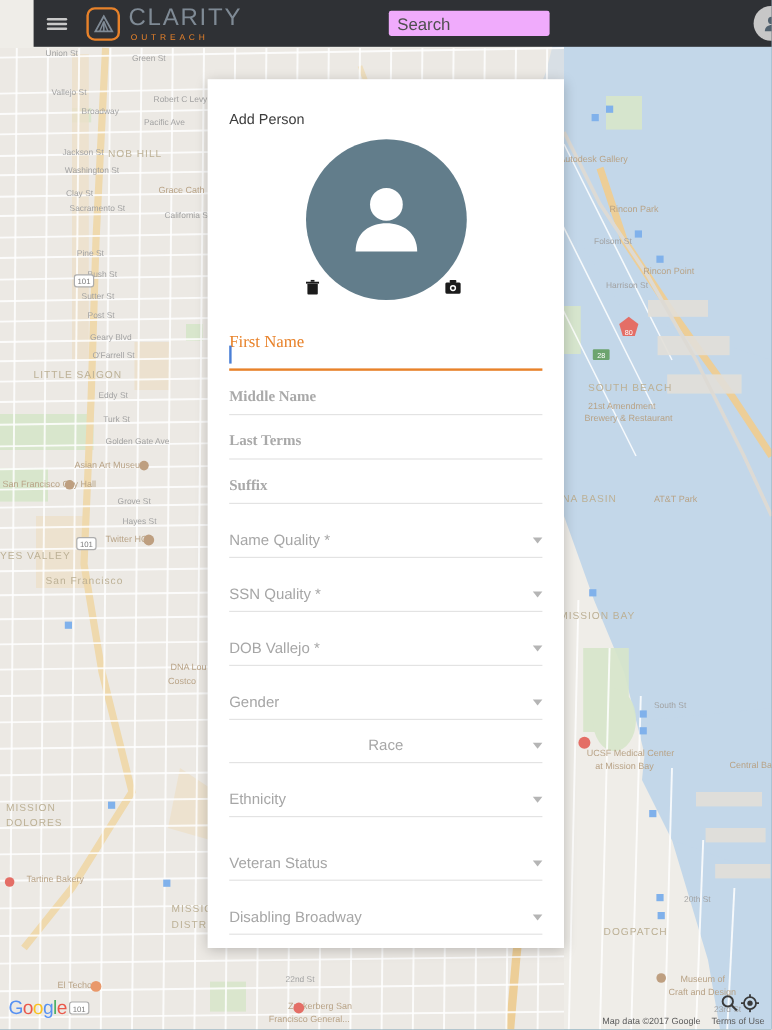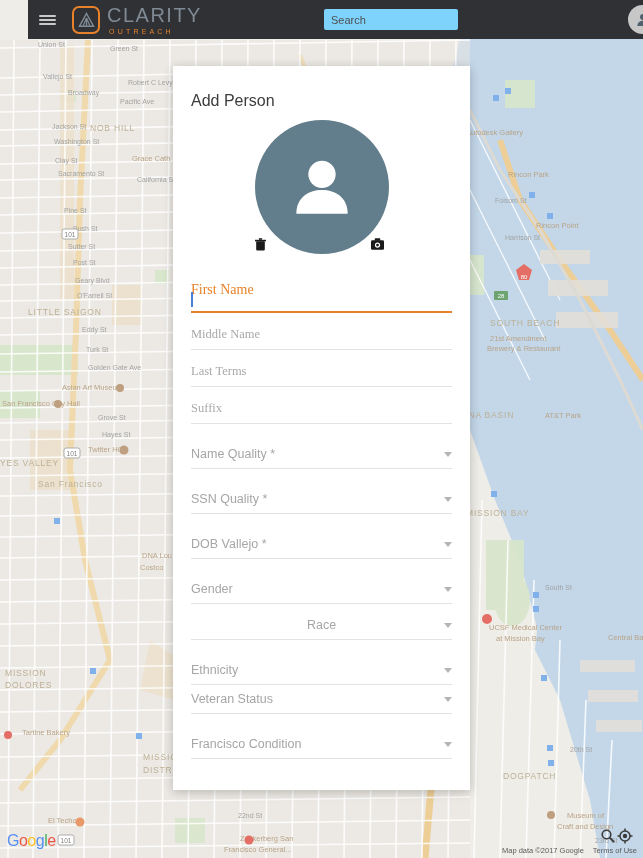--- a/index.html
+++ b/index.html
@@ -30,37 +30,37 @@
   #logo-wrap { display:flex; align-items:center; gap:7px; margin-left:6px; }
   #logo-mark {
     width:28px; height:28px; border:2px solid #e8822a; border-radius:7px;
     display:flex; align-items:center; justify-content:center;
   }
   #logo-text { display:flex; flex-direction:column; line-height:1; }
   #logo-title { color:#7f8a95; font-size:20px; letter-spacing:1.5px; font-weight:400; }
   #logo-sub { color:#e8822a; font-size:7px; letter-spacing:3.2px; margin-top:3px; margin-left:2px; }
   #search-box {
     position:absolute; left:296px; top:9px; width:134px; height:21px;
-    background:#7dd3fc; border:none; border-radius:2px;
-    font-family:"Liberation Sans", sans-serif; font-size:11px; color:#4d4d4d;
+    background:#f0abfc; border:none; border-radius:2px;
+    font-family:"Liberation Sans", sans-serif; font-size:14px; color:#4d4d4d;
     padding:0 7px;
   }
   #search-box::placeholder { color:#4f4f4f; }
   #user-avatar {
     position:absolute; right:14px; top:5px; width:29px; height:29px; border-radius:50%;
     background:#c7c7c7; display:flex; align-items:center; justify-content:center; cursor:pointer;
   }
 
   
   #modal {
     position:absolute; left:173px; top:66px; width:297px; height:724px;
     background:#ffffff; z-index:50; overflow:hidden;
     box-shadow:0 2px 10px rgba(0,0,0,0.22);
   }
-  #modal-title { font-size:16px; color:#3c3c3c; margin:26px 0 0 18px; font-weight:400; }
+  #modal-title { font-size:12px; color:#3c3c3c; margin:26px 0 0 18px; font-weight:400; }
 
   #avatar-block { position:relative; width:100%; height:150px; margin-top:8px; }
   #avatar-circle {
     position:absolute; left:50%; transform:translateX(-50%); top:2px;
     width:134px; height:134px; border-radius:50%; background:#627d8b;
     display:flex; align-items:center; justify-content:center;
   }
   #trash-btn { position:absolute; left:82px; top:119px; cursor:pointer; }
   #camera-btn { position:absolute; left:198px; top:118px; cursor:pointer; }
 
@@ -77,21 +77,21 @@
   }
   .field.active .field-label { color:transparent; }
   .caret {
     position:absolute; left:0; top:2px; width:1.5px; height:15px; background:#4a7fd6;
   }
   .chev {
     position:absolute; right:0; top:5px; width:0; height:0;
     border-left:4.5px solid transparent; border-right:4.5px solid transparent;
     border-top:5px solid #b5b5b5;
   }
-  .field.serif .field-label { font-family:"Liberation Serif", serif; color:#a9a9a9; }
+  .field.serif .field-label { font-family:"Liberation Serif", serif; color:#a9a9a9;font-weight:bold; }
 
   
   #google-logo {
     position:absolute; left:7px; bottom:8px; z-index:30;
     font-family:"Liberation Sans", sans-serif; font-size:16px; font-weight:normal;
     letter-spacing:-0.5px; opacity:0.88;
   }
   #google-logo .g1{color:#4285F4}.g2{color:#EA4335}.g3{color:#FBBC05}
   .g4{color:#4285F4}.g5{color:#34A853}.g6{color:#EA4335}
   #map-attrib {
@@ -467,24 +467,24 @@
       <div class="field" style=" text-align: center;">
         <span class="field-label">Race</span>
         <span class="chev"></span>
         <div class="field-line"></div>
       </div>
       <div class="field" style="margin-top: 23px;">
         <span class="field-label">Ethnicity</span>
         <span class="chev"></span>
         <div class="field-line"></div>
       </div>
-      <div class="field" style="margin-top: 7px;">
+      <div class="field" style="margin-top: 31px;">
         <span class="field-label">Veteran Status</span>
         <span class="chev"></span>
         <div class="field-line"></div>
       </div>
       <div class="field" style="margin-top: 23px;">
-        <span class="field-label">Francisco Condition</span>
+        <span class="field-label">Disabling Broadway</span>
         <span class="chev"></span>
         <div class="field-line"></div>
       </div>
     </div>
 </div>
 
 </body></html>

